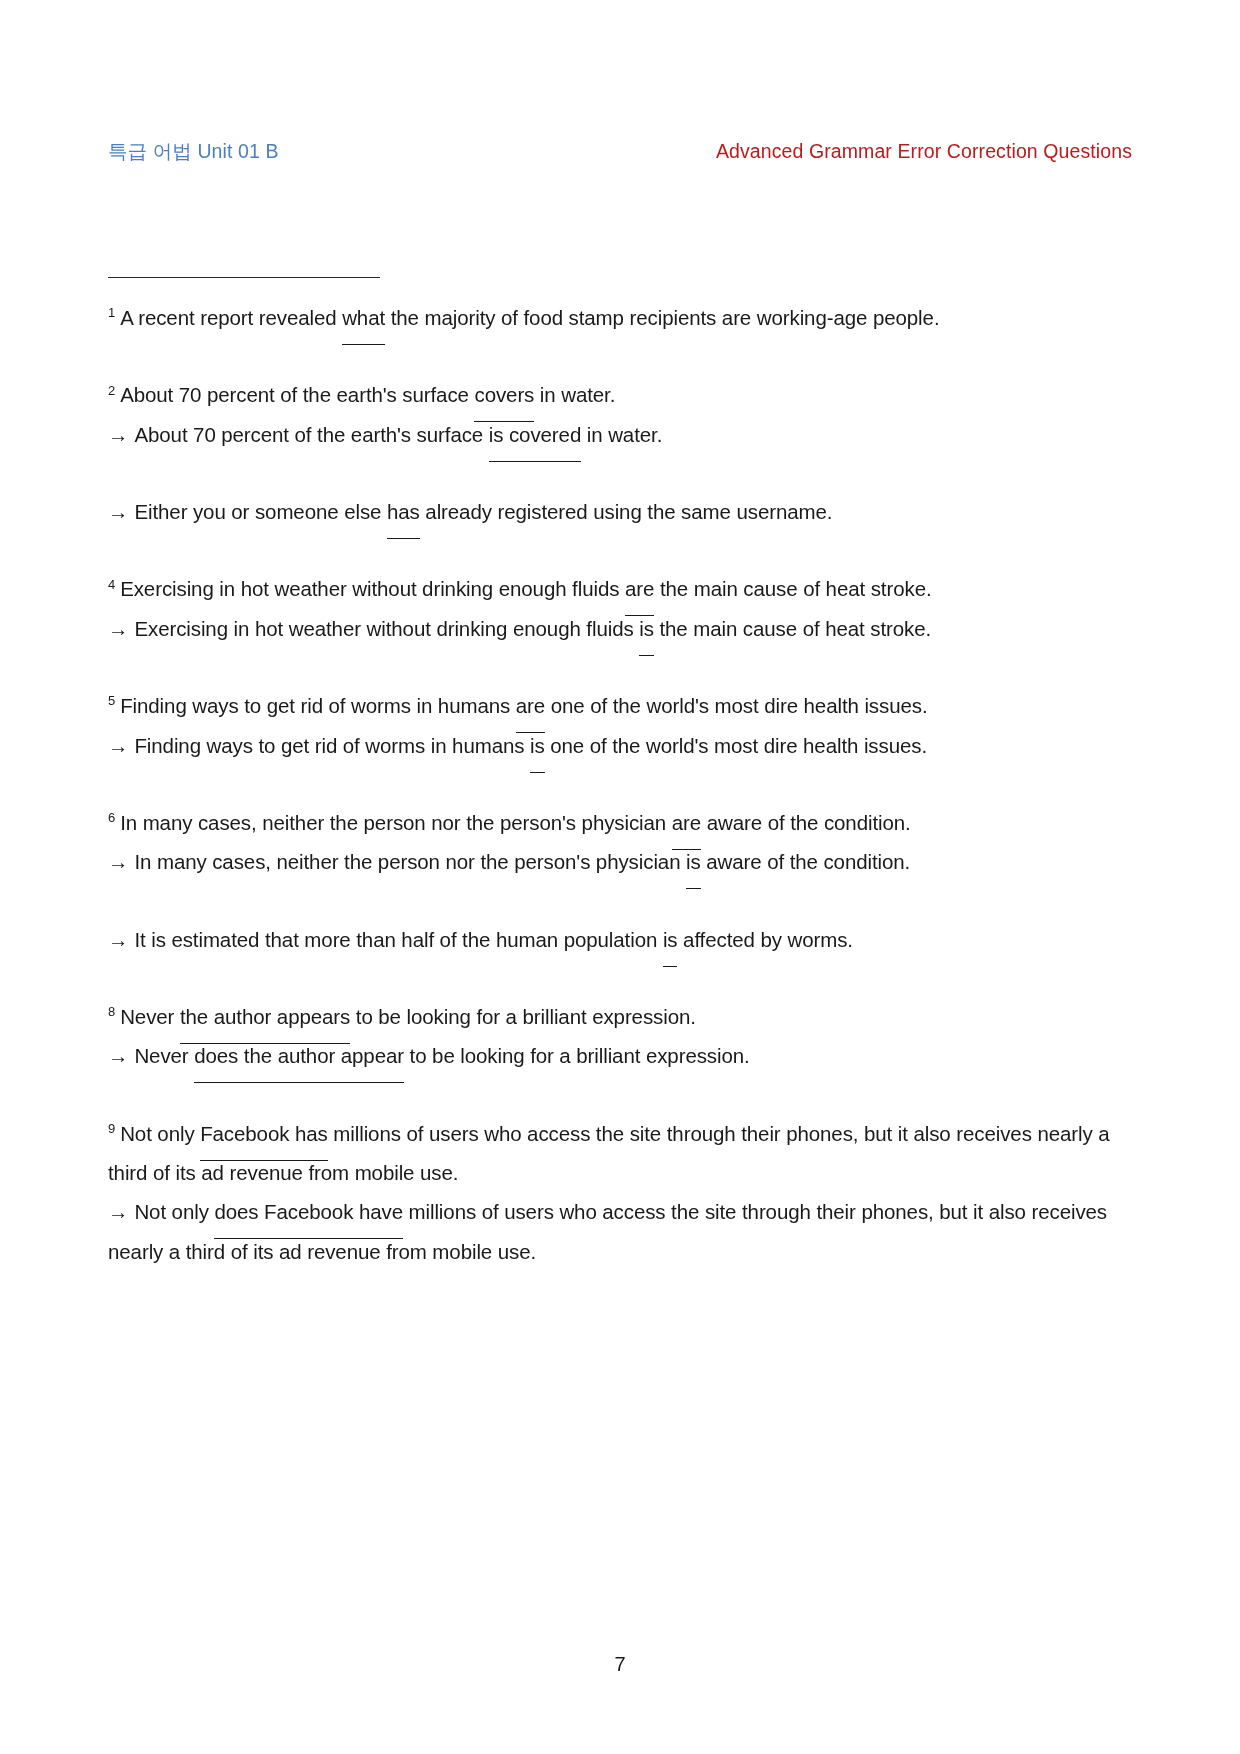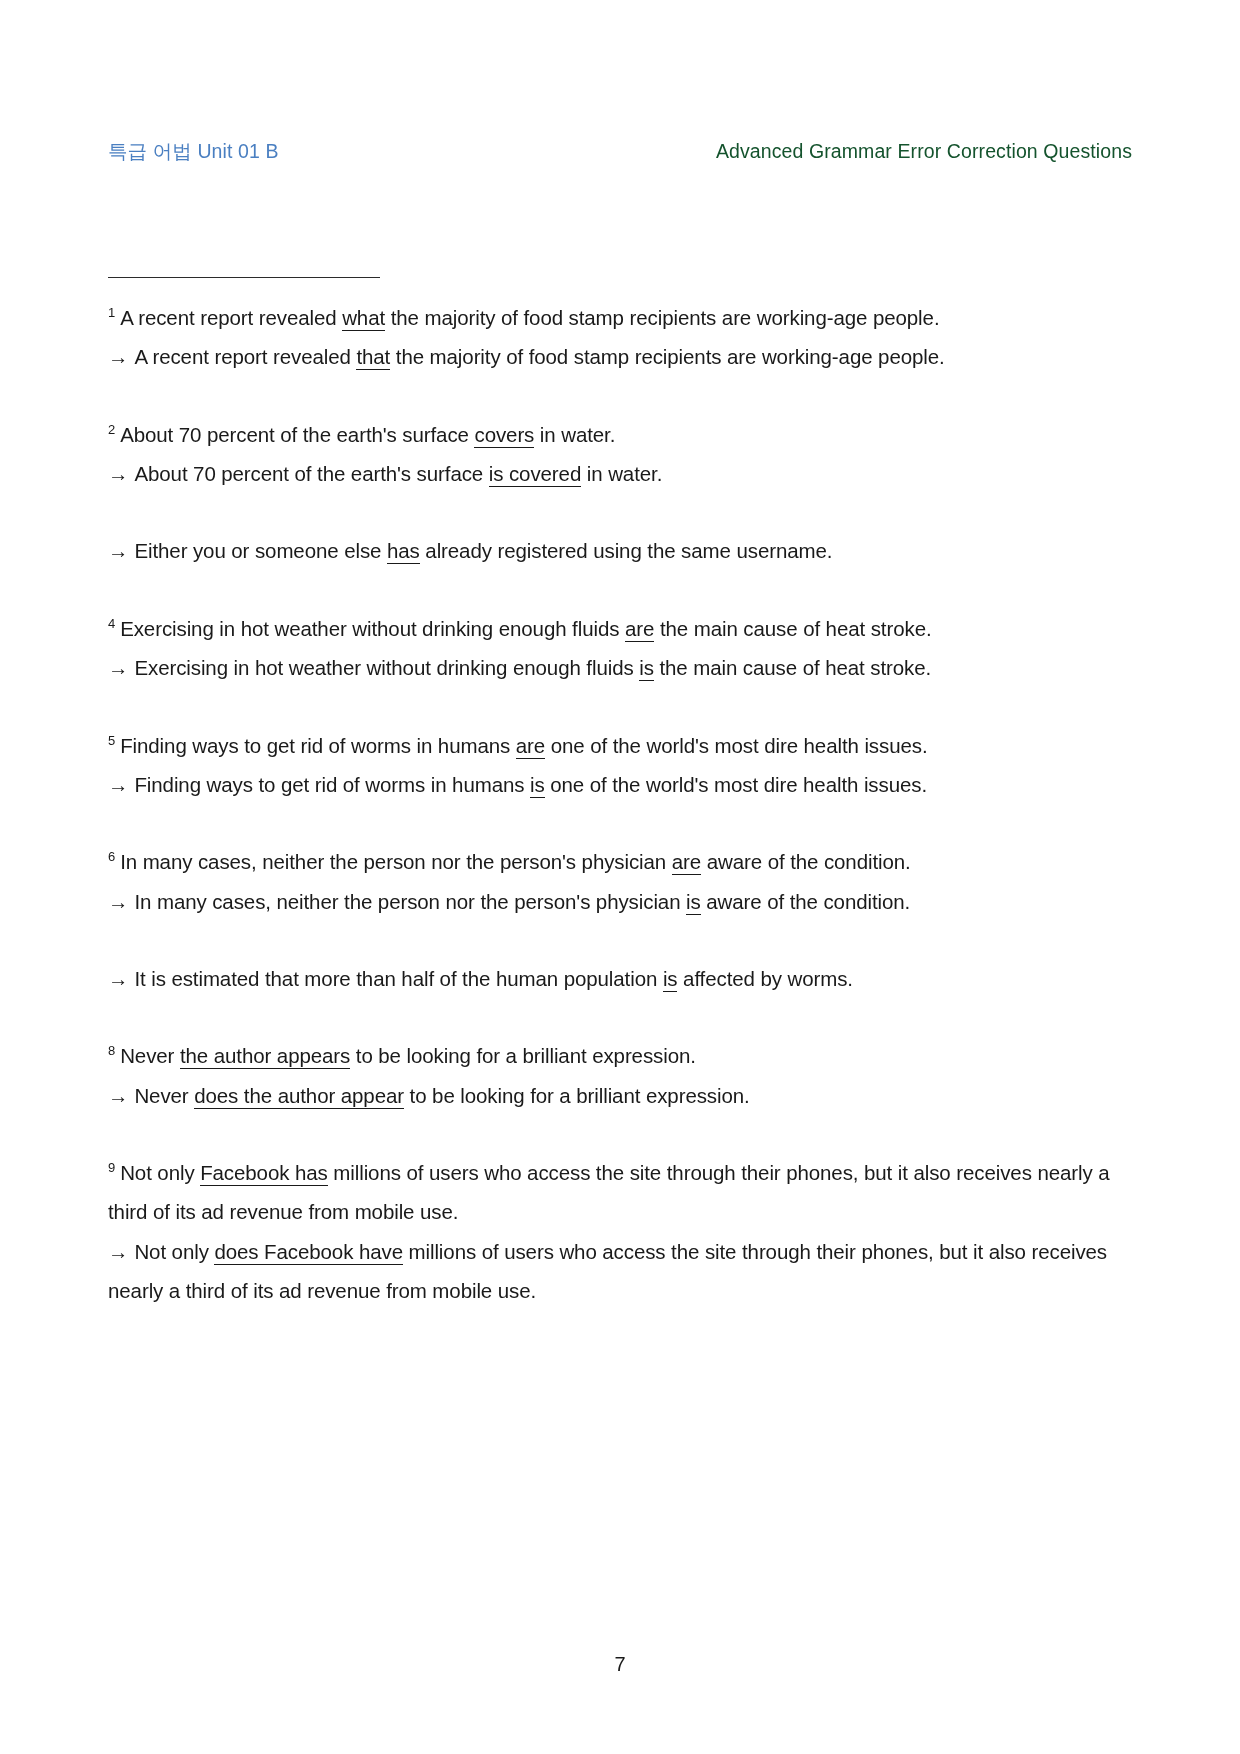--- a/index.html
+++ b/index.html
@@ -29,21 +29,21 @@
     align-items: baseline;
     font-size: 19.5px;
     color: #4a7fc1;
     letter-spacing: 0.1px;
     gap: 12px;
   }
   .header-left {
     color: #4a7fc1;
   }
   .header-right {
-    color: #14532d;
+    color: #b91c1c;
     margin-top: 48px;
   }
   .rule {
     margin-top: 112px;
     width: 272px;
     height: 0;
     border-top: 1.6px solid #2b2b2b;
   }
   .items {
     margin-top: 20px;
@@ -65,21 +65,21 @@
   }
   .line.answer {
     text-indent: 0;
   }
   .arrow {
     margin-right: 6px;
   }
   u {
     text-decoration: none;
     border-bottom: 1.4px solid #1a1a1a;
-    padding-bottom: 1px;
+    padding-bottom: 15px;
   }
   .footer {
     position: absolute;
     left: 0;
     bottom: 78px;
     width: 1240px;
     text-align: center;
     font-size: 20px;
     color: #1a1a1a;
   }
@@ -94,23 +94,20 @@
     <div class="header-right">Advanced Grammar Error Correction Questions</div>
   </div>
 
   <div class="rule"></div>
 
   <div class="items">
 
     <div class="item">
       <div class="line">
         <span class="num">1</span><span>A recent report revealed </span><u>what</u><span> the majority of food stamp recipients are working-age people.</span>
-      </div>
-      <div class="line answer">
-        <span class="arrow">→</span><span>A recent report revealed </span><u>that</u><span> the majority of food stamp recipients are working-age people.</span>
       </div>
     </div>
 
     <div class="item">
       <div class="line">
         <span class="num">2</span><span>About 70 percent of the earth's surface </span><u>covers</u><span> in water.</span>
       </div>
       <div class="line answer">
         <span class="arrow">→</span><span>About 70 percent of the earth's surface </span><u>is covered</u><span> in water.</span>
       </div>

